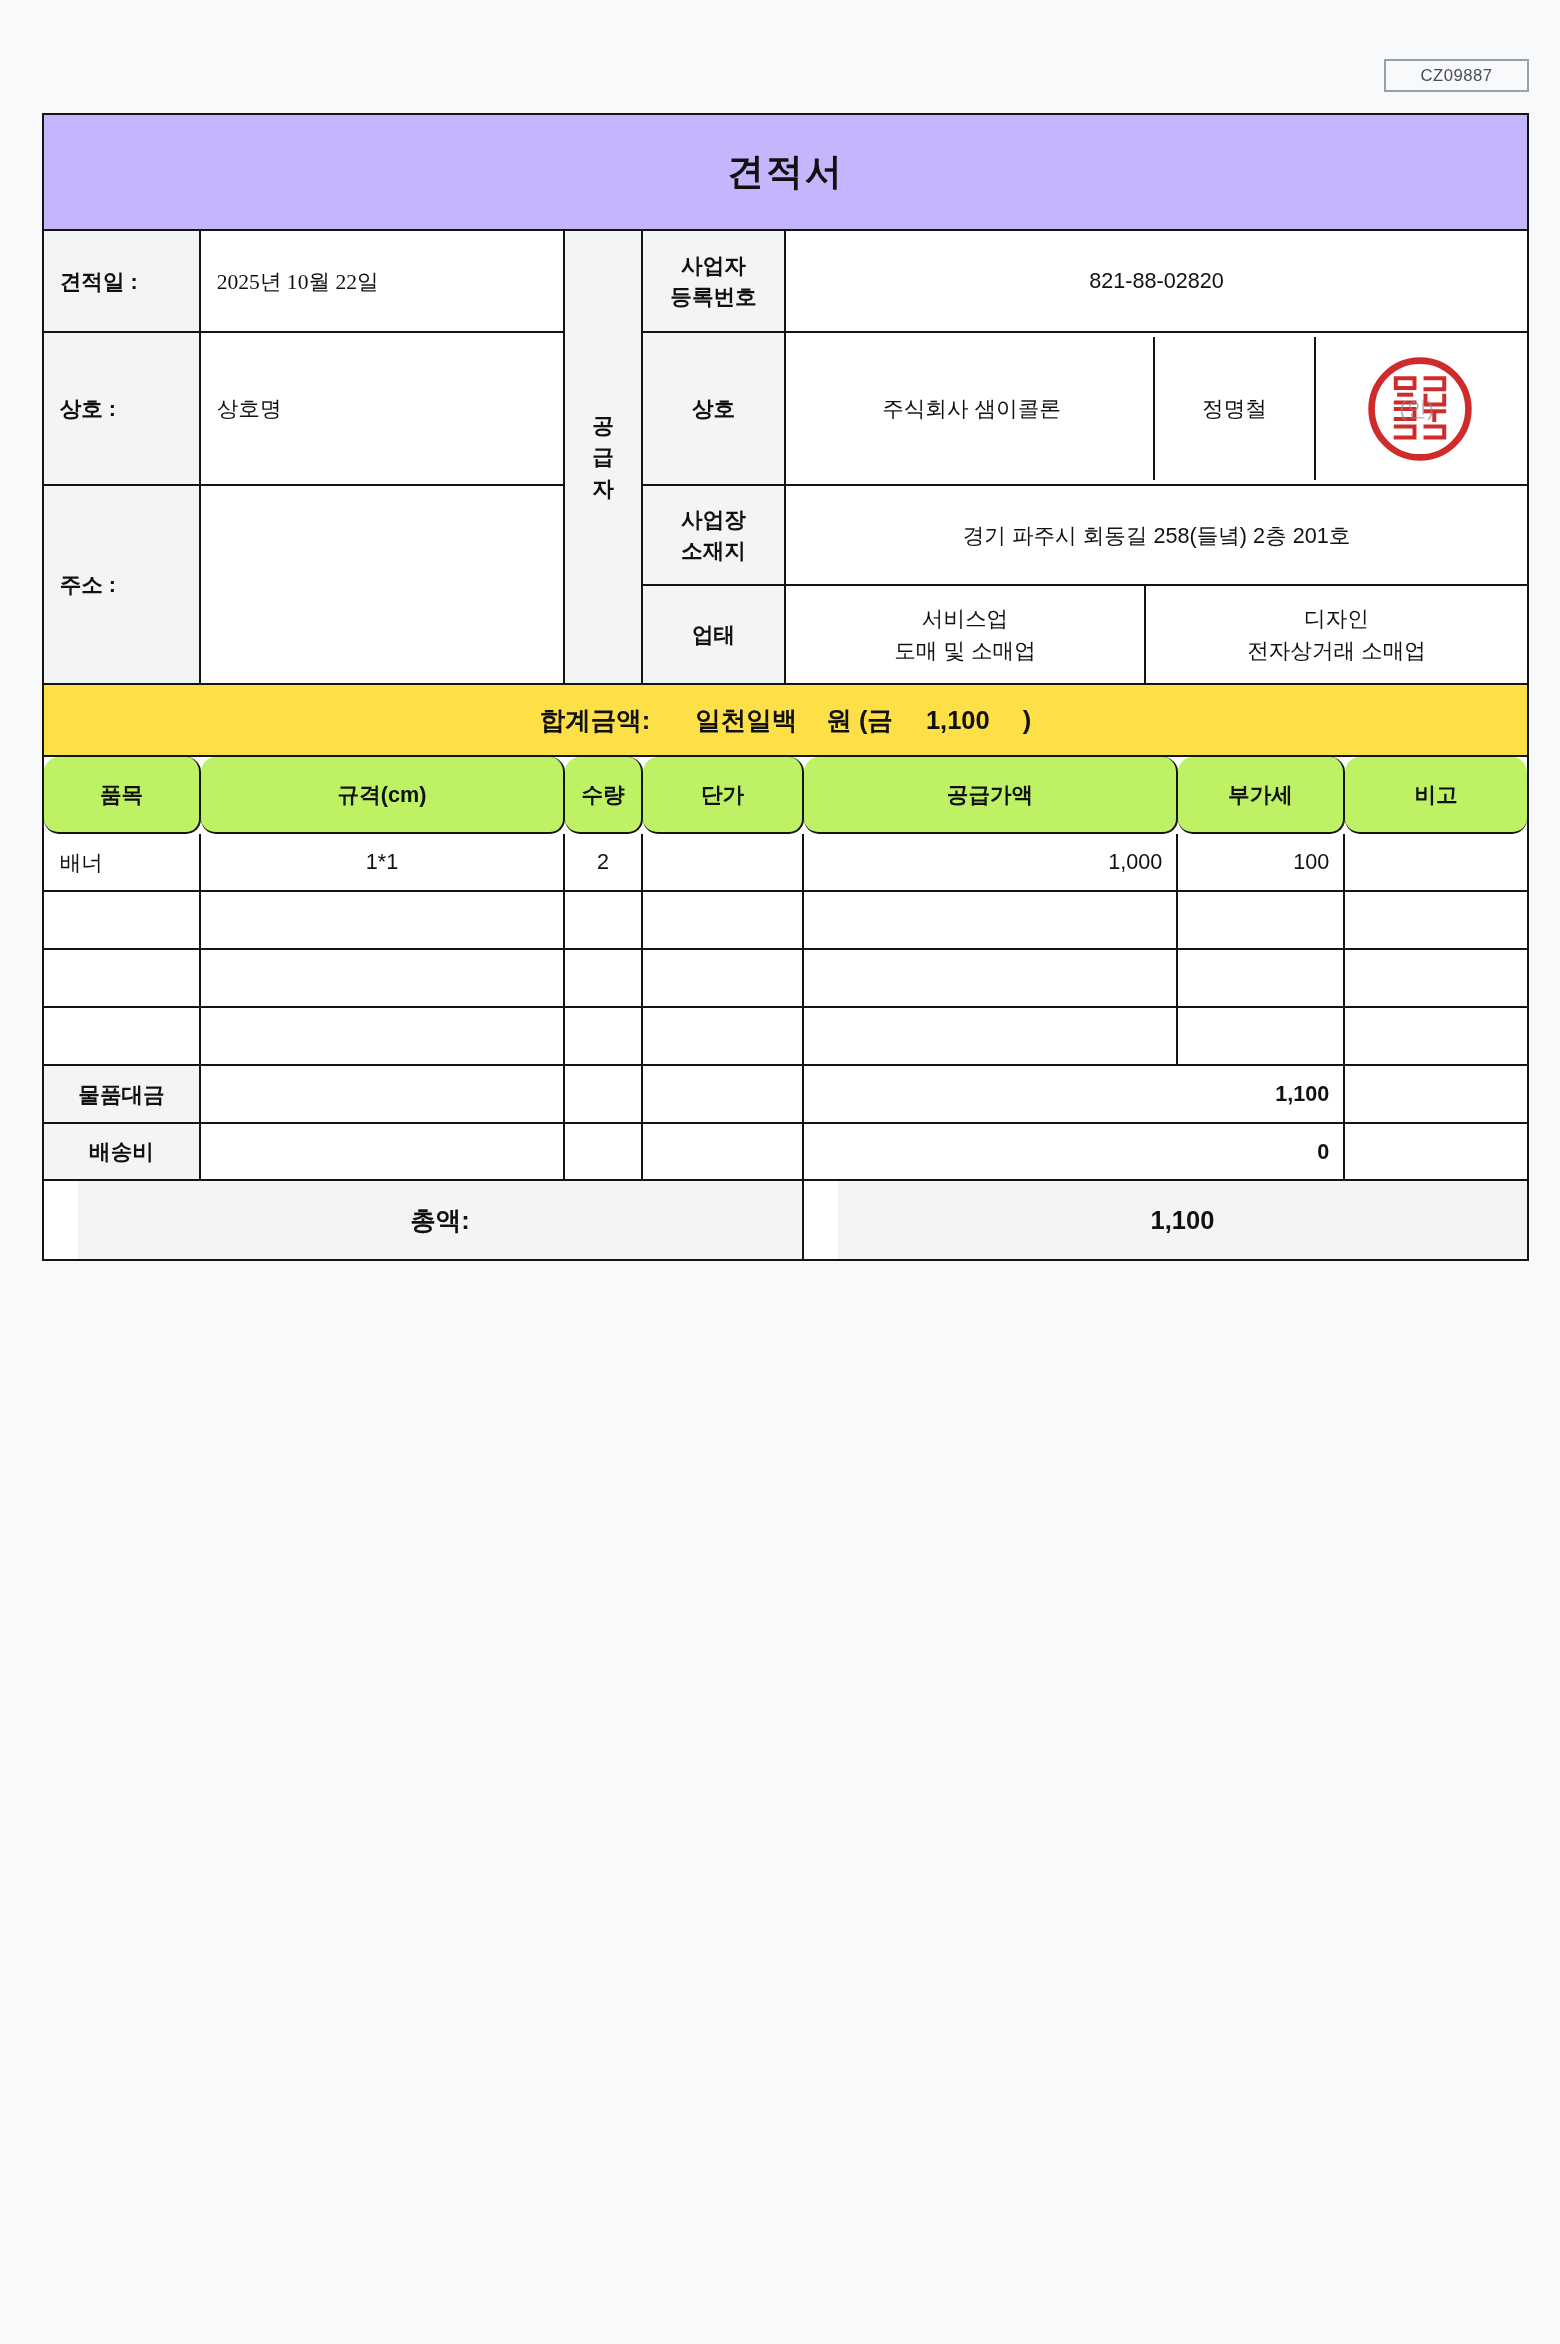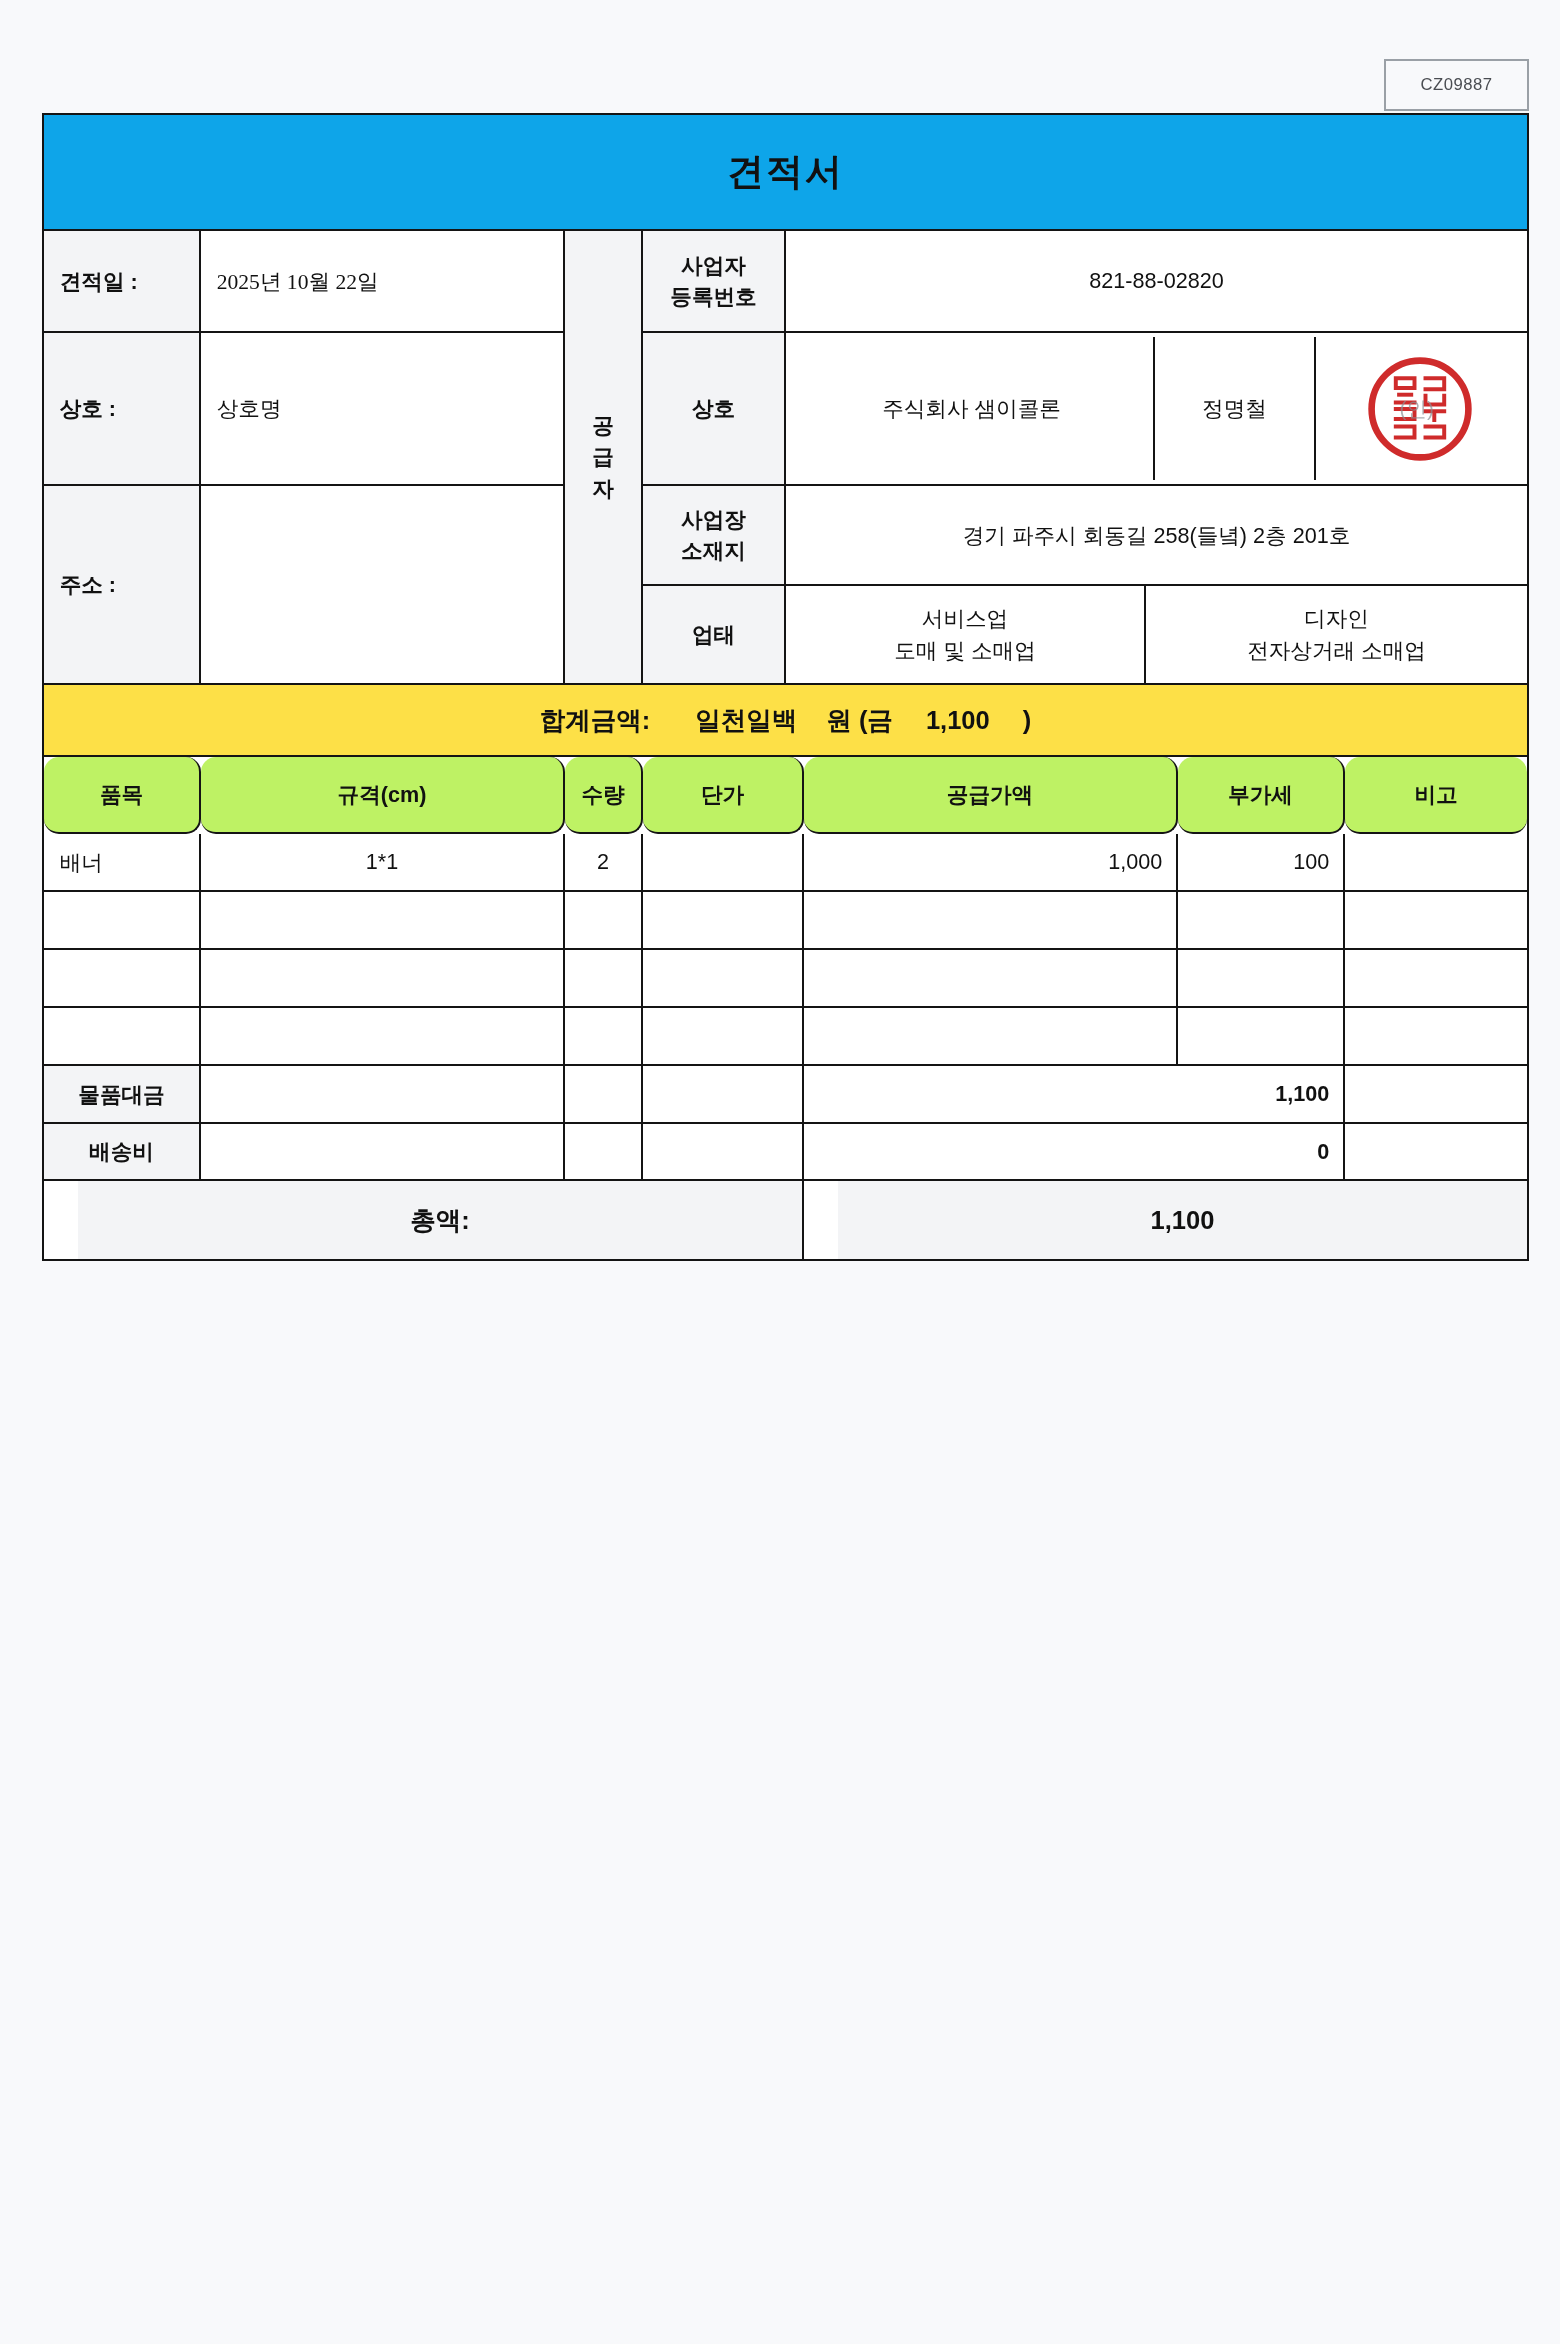--- a/index.html
+++ b/index.html
@@ -4,41 +4,41 @@
 <style>
   * { margin:0; padding:0; box-sizing:border-box; }
   html,body { width:1560px; height:2345px; }
   body {
     background:#f8f9fb;
     font-family:"Liberation Sans","DejaVu Sans",sans-serif;
     color:#111;
     position:relative;
   }
   .code-box {
-    position:absolute; left:1384px; top:59px; width:145px; height:52px;
+    position:absolute; left:1384px; top:59px; width:145px; height:33px;
     border:2px solid #9aa0a6; background:#f8f9fb;
     display:flex; align-items:center; justify-content:center;
     font-size:16.7px; color:#4a4d52; letter-spacing:0.5px;
   }
   .doc {
     position:absolute; left:42px; top:113px; width:1487px;
     border:2.9px solid #141414; background:#fff;
   }
   .cell { border-right:2px solid #141414; border-bottom:2px solid #141414;
           display:flex; align-items:center; justify-content:center;
           font-size:21.6px; background:#fff; overflow:hidden; }
   .lastcol { border-right:none; }
   .shade { background:#f3f4f6; }
   .bold { font-weight:bold; }
   .prewrap { white-space:pre-line; text-align:center; line-height:1.45; }
   .leftpad { justify-content:flex-start; padding-left:15.7px; }
   .rightpad { justify-content:flex-end; padding-right:13.7px; }
 
   .title-row {
-    height:116px; border-bottom:2px solid #141414; background:#0ea5e9;
+    height:116px; border-bottom:2px solid #141414; background:#c4b5fd;
     display:flex; align-items:center; justify-content:center;
     font-size:37px; font-weight:bold; letter-spacing:2px;
   }
 
   .info {
     display:grid;
     grid-template-columns:157px 364px 78px 143px 1fr;
     grid-template-rows:102px 153px 100px 99px;
   }
   .c-a1 { grid-area:1/1/2/2; } .c-b1 { grid-area:1/2/2/3;font-family:Liberation Serif, serif; }

